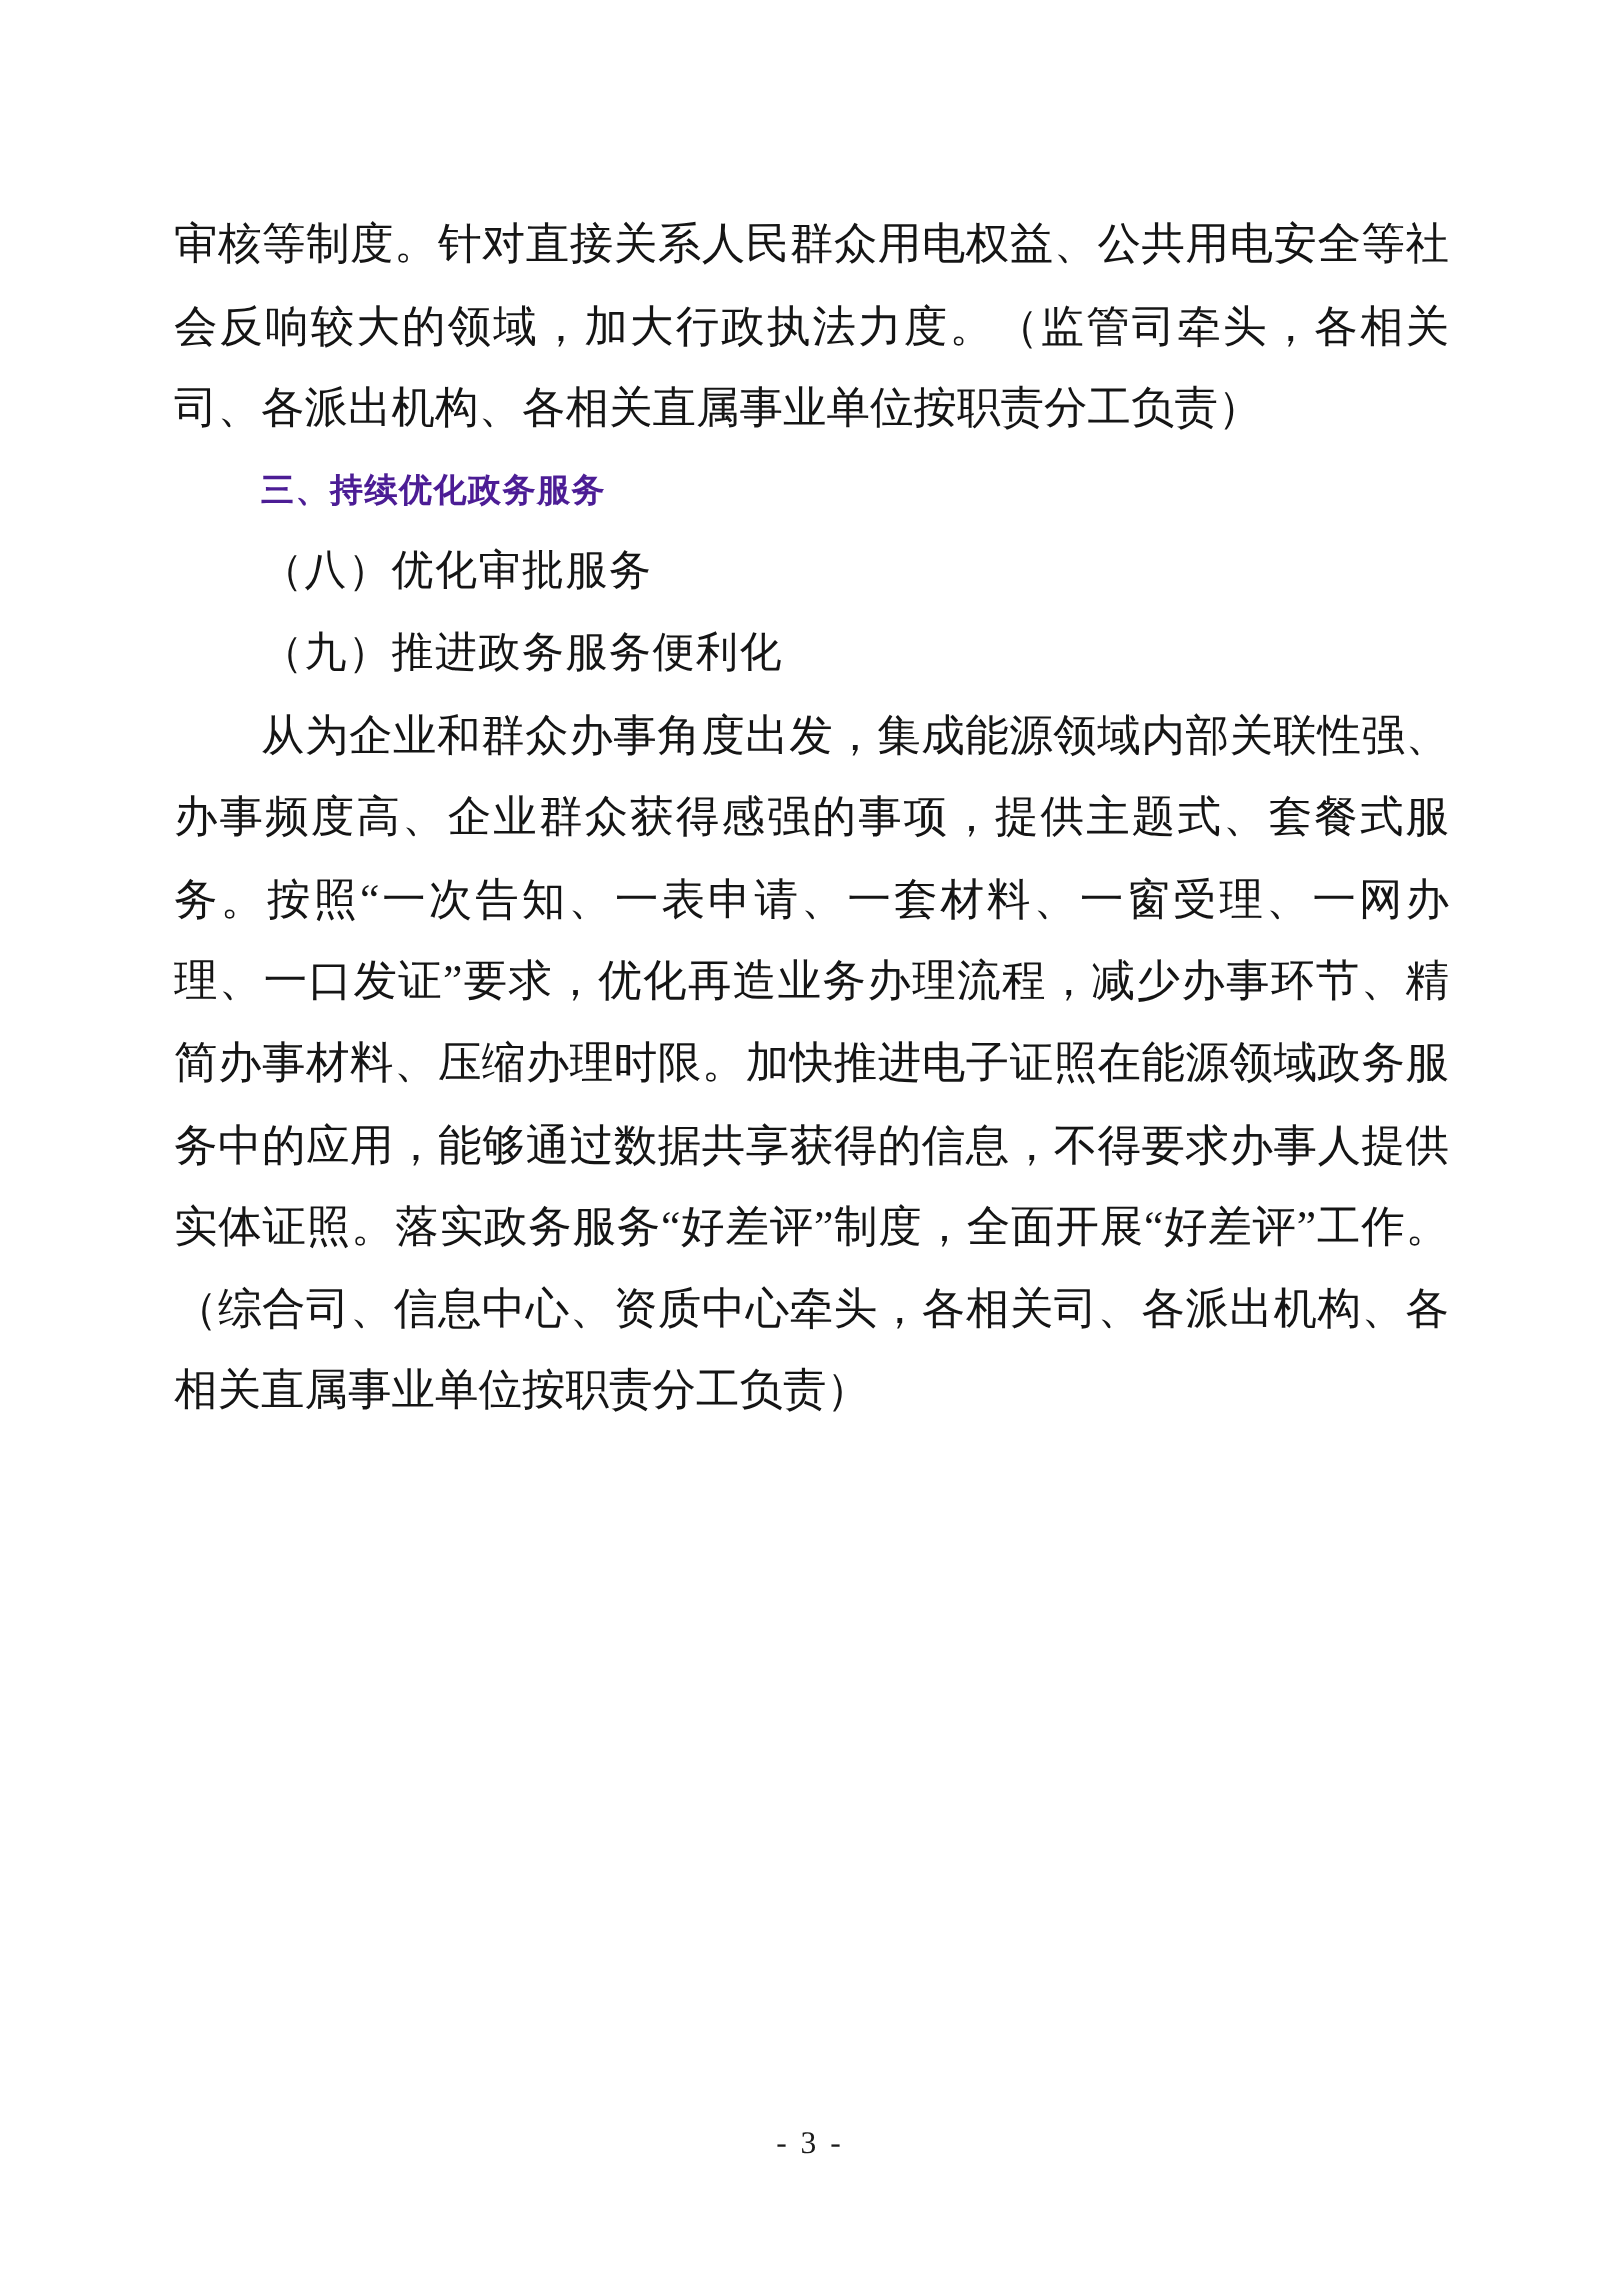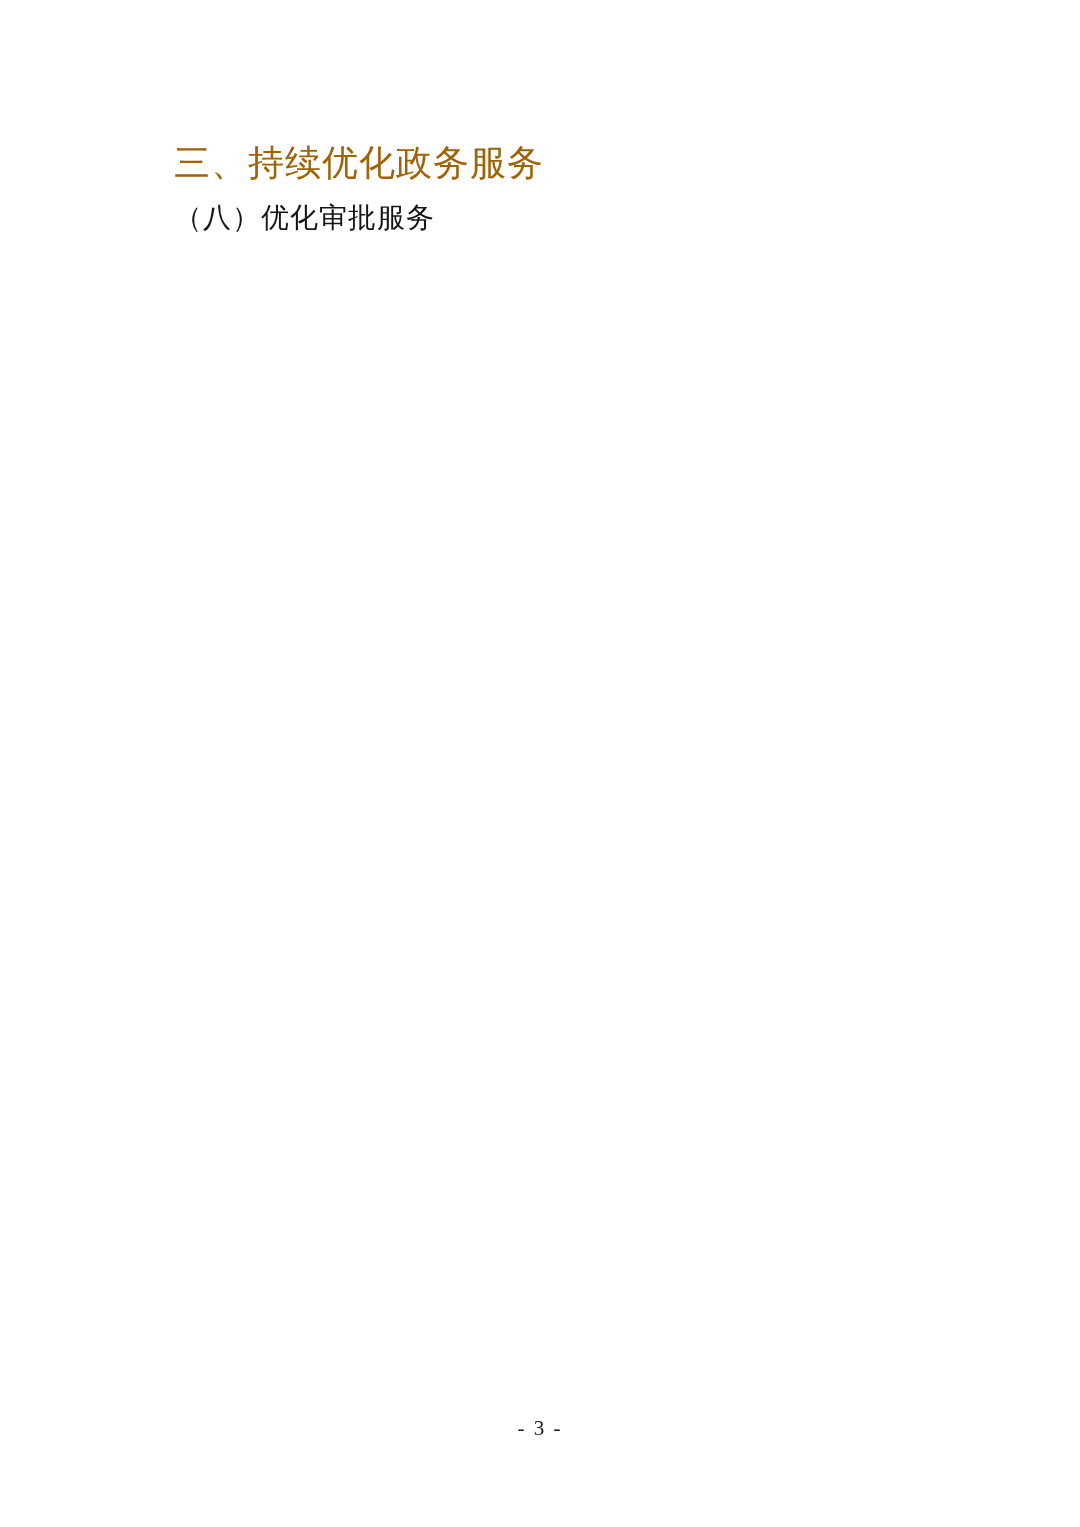--- a/index.html
+++ b/index.html
@@ -29,26 +29,26 @@
     text-align: justify;
     text-justify: inter-character;
     font-family: "Liberation Serif", serif;
     font-weight: 400;
   }
   .body-para.indent {
     text-indent: 2em;
   }
   .section-heading {
     margin: 0;
-    font-size: 36px;
+    font-size: 22px;
     line-height: 54.6px;
-    font-weight: 400;
+    font-weight: 700;
     font-family: "Liberation Sans", sans-serif;
     text-indent: 58px;
-    color: #a16207;
+    color: #4c1d95;
     letter-spacing: 1px;
   }
   .sub-heading {
     margin: 0;
     font-size: 28px;
     line-height: 54.6px;
     font-weight: 400;
     font-family: "Liberation Serif", serif;
     text-indent: 58px;
     letter-spacing: 1px;
@@ -63,17 +63,20 @@
     font-family: "Liberation Serif", serif;
     color: #1a1a1a;
     letter-spacing: 2px;
   }
 </style>
 </head>
 <body>
 
 <div class="doc-page">
   <div class="content">
+    <p class="body-para">审核等制度。针对直接关系人民群众用电权益、公共用电安全等社会反响较大的领域，加大行政执法力度。（监管司牵头，各相关司、各派出机构、各相关直属事业单位按职责分工负责）</p>
     <h2 class="section-heading">三、持续优化政务服务</h2>
     <h3 class="sub-heading">（八）优化审批服务</h3>
+    <h3 class="sub-heading">（九）推进政务服务便利化</h3>
+    <p class="body-para indent">从为企业和群众办事角度出发，集成能源领域内部关联性强、办事频度高、企业群众获得感强的事项，提供主题式、套餐式服务。按照“一次告知、一表申请、一套材料、一窗受理、一网办理、一口发证”要求，优化再造业务办理流程，减少办事环节、精简办事材料、压缩办理时限。加快推进电子证照在能源领域政务服务中的应用，能够通过数据共享获得的信息，不得要求办事人提供实体证照。落实政务服务“好差评”制度，全面开展“好差评”工作。（综合司、信息中心、资质中心牵头，各相关司、各派出机构、各相关直属事业单位按职责分工负责）</p>
   </div>
   <div class="page-number">- 3 -</div>
 </div>
 
 </body></html>

